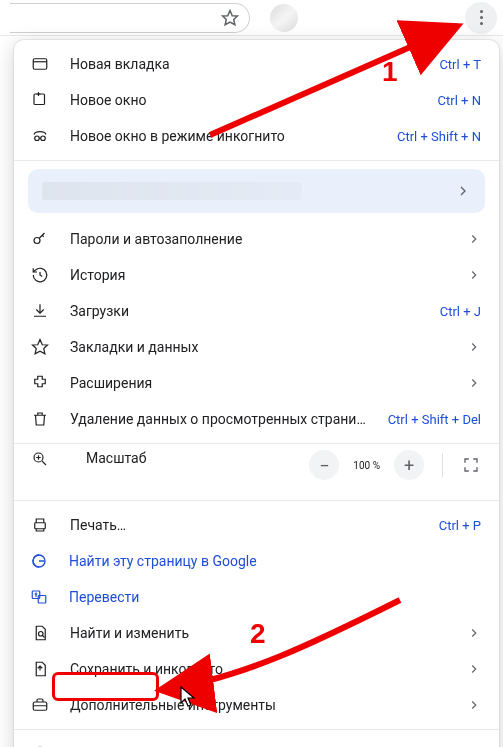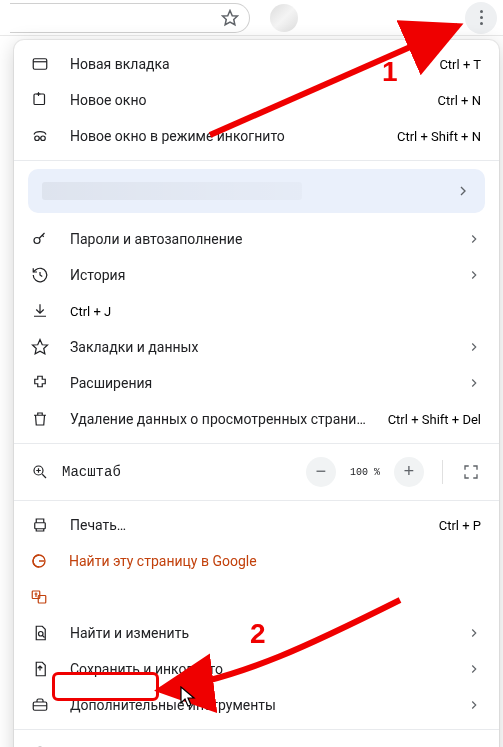--- a/index.html
+++ b/index.html
@@ -66,29 +66,29 @@
     padding: 6px 0;
   }
   .row {
     display: flex;
     align-items: center;
     height: 36px;
     padding: 0 18px 0 16px;
     gap: 20px;
     color: #202124;
   }
-  .row.disabled { color: #c2410c; padding-left: 15px; }
+  .row.disabled { color: #1d4ed8; padding-left: 15px; }
   .row .icon {
     width: 20px; height: 20px; flex: 0 0 20px;
     display: flex; align-items: center; justify-content: center;
     color: inherit;
   }
   .row .icon svg { width: 18px; height: 18px; }
   .row .label { flex: 1; white-space: nowrap; overflow: hidden; text-overflow: ellipsis; }
-  .row .shortcut { color: #000000; font-size: 13px; }
+  .row .shortcut { color: #1d4ed8; font-size: 13px; }
   .row .chev { color: #5f6368; }
   .sep { height: 1px; background: #e8eaed; margin: 6px 0; }
 
   
   .section-pad { padding: 0 14px; }
   .account-chip {
     height: 44px;
     background: #eaf0fb;
     border-radius: 10px;
     display: flex; align-items: center; justify-content: space-between;
@@ -96,22 +96,22 @@
     margin: 8px 0;
   }
   .chip-grad {
     width: 260px; height: 18px; border-radius: 3px;
     background: linear-gradient(90deg, rgba(0,0,0,0.05), rgba(0,0,0,0.02));
   }
   .chip-chev { color: #5f6368; }
 
   
   .zoom-row {
-    display: flex; align-items: center; height: 44px;
-    padding: 0 14px 0 16px; gap: 12px; font-family: Liberation Mono, monospace;
+    display: flex; align-items: flex-start; height: 44px;
+    padding: 0 14px 0 16px; gap: 36px;
   }
   .zoom-row .icon { width:20px; display:flex; align-items:center; justify-content:center; }
   .zoom-label { flex: 1; }
   .zcluster { display:flex; align-items:center; gap:14px; }
   .circle-btn {
     width: 30px; height: 30px; border-radius: 50%;
     background: #f1f3f4; display:flex; align-items:center; justify-content:center;
     font-size: 18px; color:#5f6368;
   }
   .zval { font-size: 10px; color:#202124; }
@@ -236,20 +236,21 @@
           </svg>
       </span>
     </div>
 
     <div class="row">
       <span class="icon">
         <svg viewBox="0 0 24 24" fill="none" stroke="currentColor" stroke-width="1.6">
             <path d="M12 3v12M7 10l5 5 5-5M4 19h16"></path>
           </svg>
       </span>
+      <span class="label">Загрузки</span>
       <span class="shortcut">Ctrl + J</span>
     </div>
 
     <div class="row">
       <span class="icon">
         <svg viewBox="0 0 24 24" fill="none" stroke="currentColor" stroke-width="1.6">
             <polygon points="12 2 15 9 22 9.3 17 14 18.5 21 12 17.5 5.5 21 7 14 2 9.3 9 9"></polygon>
           </svg>
       </span>
       <span class="label">Закладки и данных</span>
@@ -331,20 +332,21 @@
     </div>
 
     <div class="row disabled">
       <span class="icon">
         <svg viewBox="0 0 24 24" fill="none" stroke="currentColor" stroke-width="1.6">
             <rect x="3" y="4" width="10" height="10" rx="1"></rect>
             <rect x="11" y="10" width="10" height="10" rx="1"></rect>
             <path d="M6 8h4M8 6v6"></path>
           </svg>
       </span>
+      <span class="label">Перевести</span>
     </div>
 
     <div class="row">
       <span class="icon">
         <svg viewBox="0 0 24 24" fill="none" stroke="currentColor" stroke-width="1.6">
             <path d="M7 3h8l4 4v14H7z"></path>
             <circle cx="13" cy="13" r="3"></circle>
             <path d="M15.5 15.5L18 18"></path>
           </svg>
       </span>

